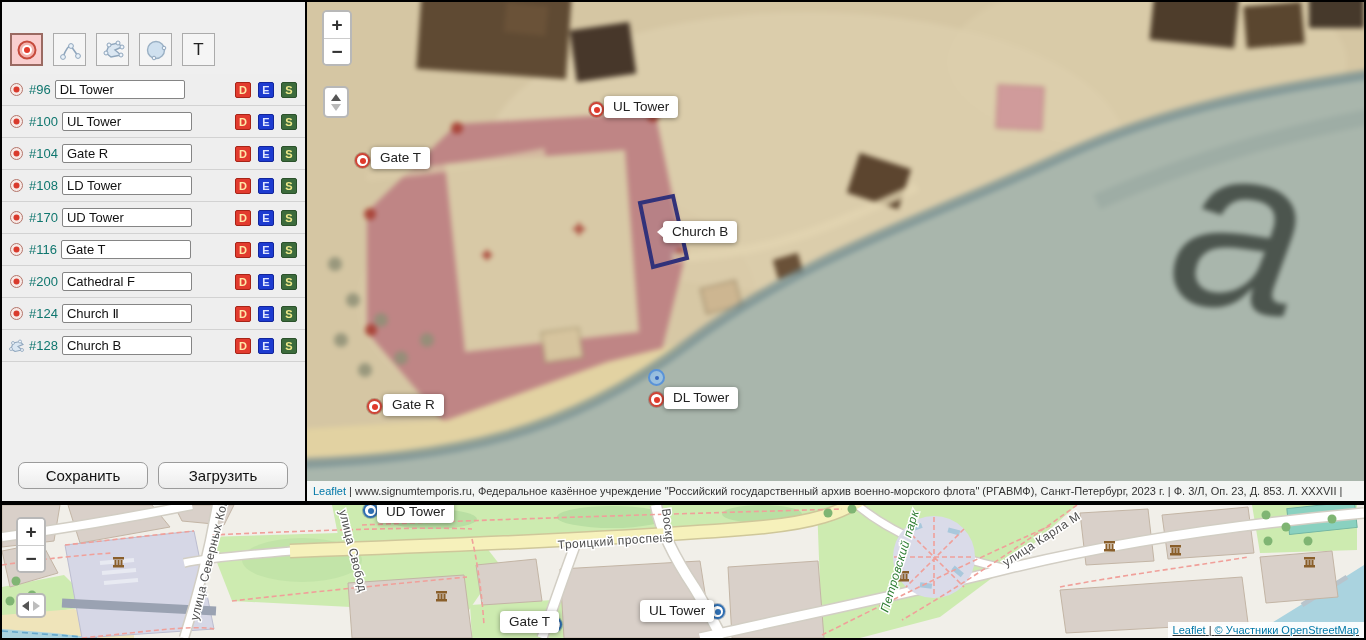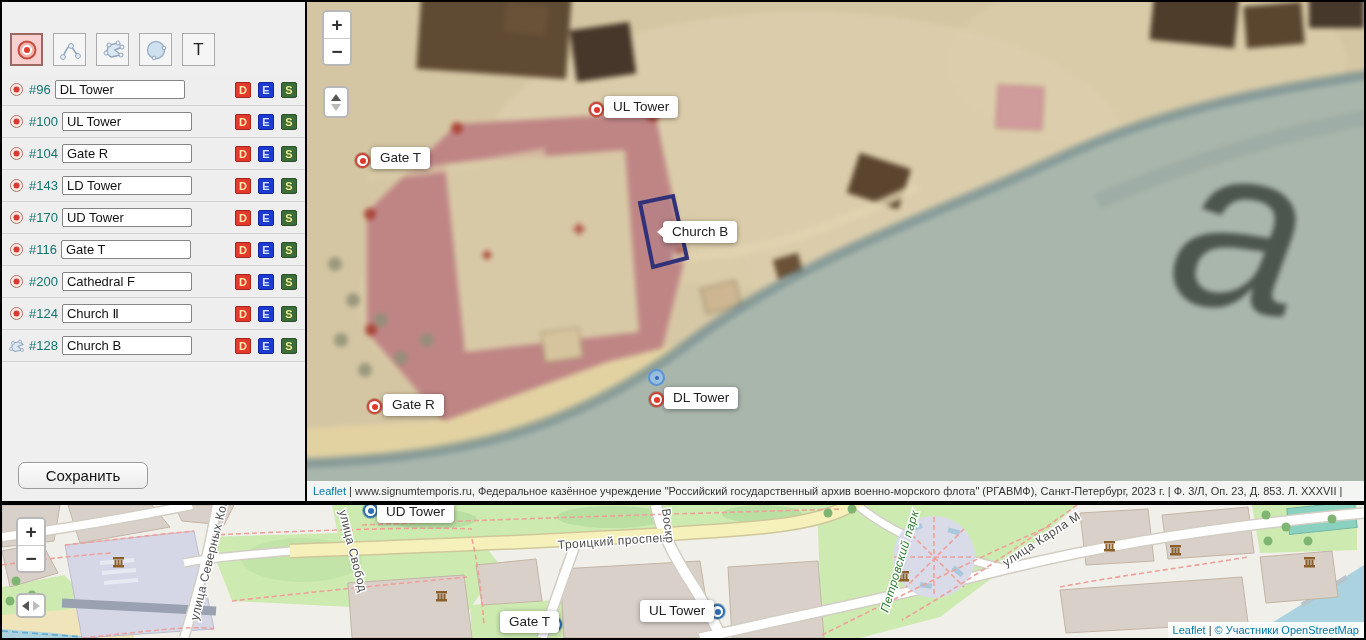--- a/index.html
+++ b/index.html
@@ -52,21 +52,21 @@
         display:flex;align-items:center;justify-content:center;cursor:pointer;}
   .acol{flex-direction:column;width:26px;height:32px;}
   .arow{flex-direction:row;width:30px;height:25px;}
   .tri-up{width:0;height:0;border-left:5px solid transparent;border-right:5px solid transparent;border-bottom:7px solid #555;}
   .tri-down{width:0;height:0;border-left:5px solid transparent;border-right:5px solid transparent;border-top:7px solid #b9b9b9;margin-top:3px;}
   .tri-left{width:0;height:0;border-top:5px solid transparent;border-bottom:5px solid transparent;border-right:7px solid #555;}
   .tri-right{width:0;height:0;border-top:5px solid transparent;border-bottom:5px solid transparent;border-left:7px solid #bdbdbd;margin-left:4px;}
   .attr1{position:absolute;left:0;right:0;bottom:0;background:rgba(255,255,255,.86);font-size:11px;color:#333;
          padding:2px 6px;line-height:1.5;z-index:8;}
   .attr2{position:absolute;right:0;bottom:0;background:rgba(255,255,255,.92);font-size:11px;color:#333;
-         padding:2px 5px;z-index:8;white-space:nowrap;}
+         padding:2px 5px;z-index:8;white-space:nowrap;text-decoration:underline;}
   .alink{color:#0078a8;text-decoration:none;cursor:pointer;}
 
   
   .tmap{left:307px;top:2px;width:1057px;height:499px;background:#cfc0a0;}
   .tmbg{position:absolute;left:-20px;top:-20px;filter:blur(2.6px);}
   
   .bmap{left:2px;top:505px;width:1362px;height:133px;background:#f1efe9;}
   .stxt{fill:#4d4d4d;font-size:12px;paint-order:stroke;stroke:#ffffff;stroke-width:3px;letter-spacing:.5px;}
 </style>
 </head>
@@ -158,21 +158,21 @@
         <span class="rbtn bS">S</span>
       </div>
 
       <div class="prow">
         <span class="pico">
             <svg width="15" height="15">
               <circle cx="7.5" cy="7.5" r="6" fill="#f7e9e6" stroke="#b4766b"></circle>
               <circle cx="7.5" cy="7.5" r="3" fill="#d93a2c"></circle>
             </svg>
           </span>
-        <span class="pid">#143</span>
+        <span class="pid">#108</span>
         <input class="pinput" value="LD Tower" style="">
         <span class="rbtn bD">D</span>
         <span class="rbtn bE">E</span>
         <span class="rbtn bS">S</span>
       </div>
 
       <div class="prow">
         <span class="pico">
             <svg width="15" height="15">
               <circle cx="7.5" cy="7.5" r="6" fill="#f7e9e6" stroke="#b4766b"></circle>
@@ -241,20 +241,21 @@
         <span class="pid">#128</span>
         <input class="pinput" value="Church B" style="">
         <span class="rbtn bD">D</span>
         <span class="rbtn bE">E</span>
         <span class="rbtn bS">S</span>
       </div>
     </div>
 
     <div class="pfoot">
       <button class="fbtn fsave">Сохранить</button>
+      <button class="fbtn fload">Загрузить</button>
     </div>
   </aside>
 
   <div class="map tmap">
     <div class="tmbg">
       <svg width="1097" height="539" viewBox="-20 -20 1097 539">
         <rect x="-20" y="-20" width="1097" height="539" fill="#d5c6a3"></rect>
         <ellipse cx="500" cy="150" rx="320" ry="140" fill="#e0d3b2" opacity=".55"></ellipse>
         <ellipse cx="250" cy="300" rx="200" ry="120" fill="#d9caa8" opacity=".5"></ellipse>
         <ellipse cx="840" cy="60" rx="200" ry="90" fill="#decfae" opacity=".5"></ellipse>

